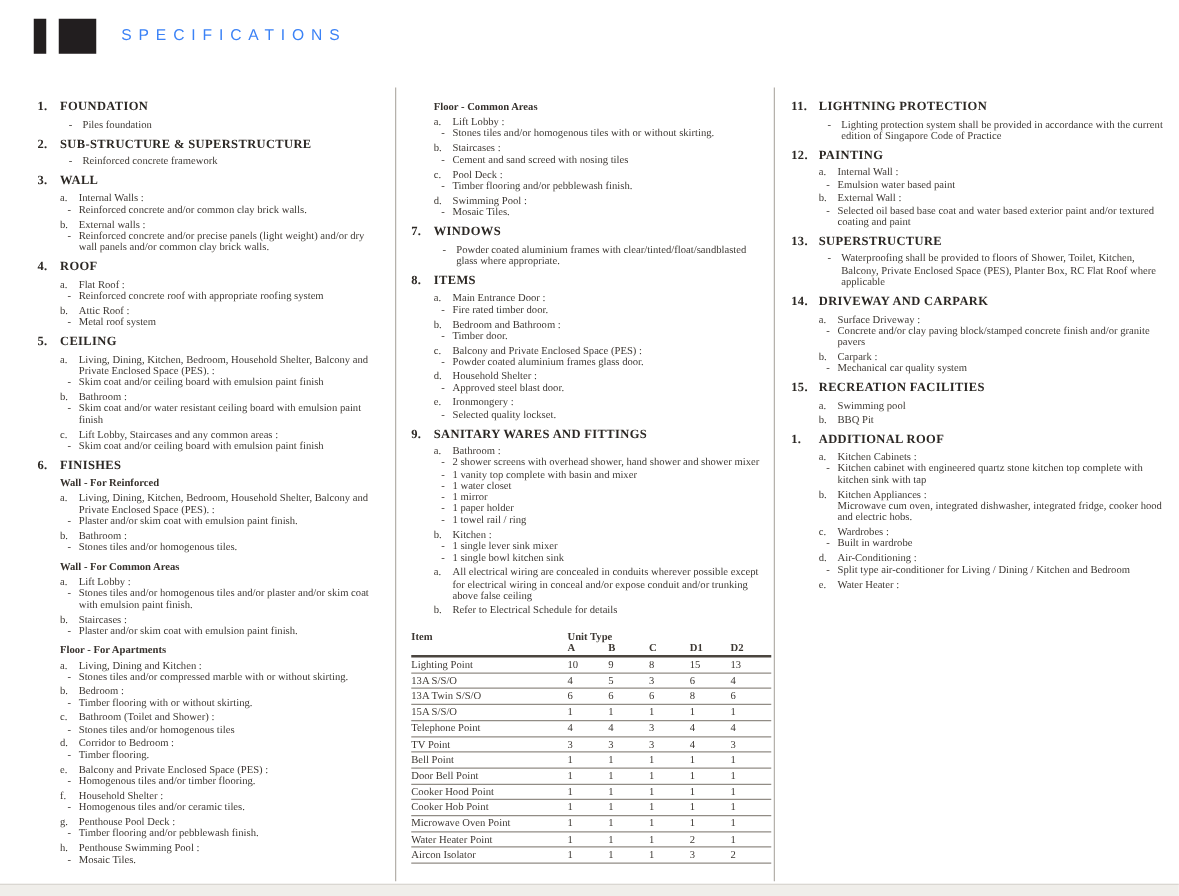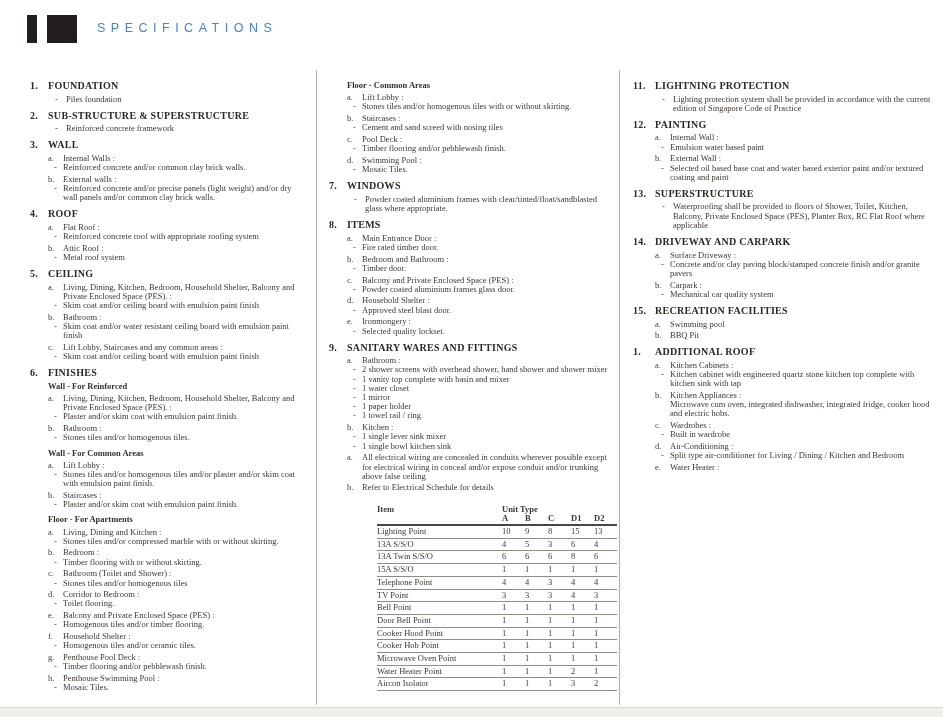--- a/index.html
+++ b/index.html
@@ -44,21 +44,21 @@
   .letter{width:15px;flex:none;}
   .lbody{flex:1;}
   .dash-row{display:flex;}
   .lbody .dash-row{margin-left:-9px;}
   .dash-row .dash{width:11px;flex:none;}
   .lbody .dash-row .dash{width:9px;}
   .dash-row .dtext{flex:1;}
   .dash-row.top{margin:2.5px 0 2.5px 7px;}
   
   .etable{margin-top:12px;width:288px;}
-  .t-row{display:flex;align-items:flex-start;margin-left:48px;}
+  .t-row{display:flex;align-items:flex-start;}
   .t-row.h2{border-bottom:2px solid var(--rule-heavy);padding-bottom:1px;}
   .t-row.data{border-bottom:1px solid var(--rule-light);padding:1px 0 1.5px;}
   .t-item{width:125px;flex:none;}
   .t-val{flex:1;}
   .bold{font-weight:bold;}
   
   .footer-band{position:absolute;left:0;right:0;bottom:0;height:10px;
     background:var(--band);border-top:1px solid var(--band-line);}
 </style>
 </head>
@@ -260,21 +260,21 @@
                 <span class="dtext">Stones tiles and/or homogenous tiles</span>
               </div>
             </div>
           </div>
           <div class="lettered">
             <span class="letter">d.</span>
             <div class="lbody">
               <div class="label">Corridor to Bedroom :</div>
               <div class="dash-row">
                 <span class="dash">-</span>
-                <span class="dtext">Toilet flooring.</span>
+                <span class="dtext">Timber flooring.</span>
               </div>
             </div>
           </div>
           <div class="lettered">
             <span class="letter">e.</span>
             <div class="lbody">
               <div class="label">Balcony and Private Enclosed Space (PES) :</div>
               <div class="dash-row">
                 <span class="dash">-</span>
                 <span class="dtext">Homogenous tiles and/or timber flooring.</span>

